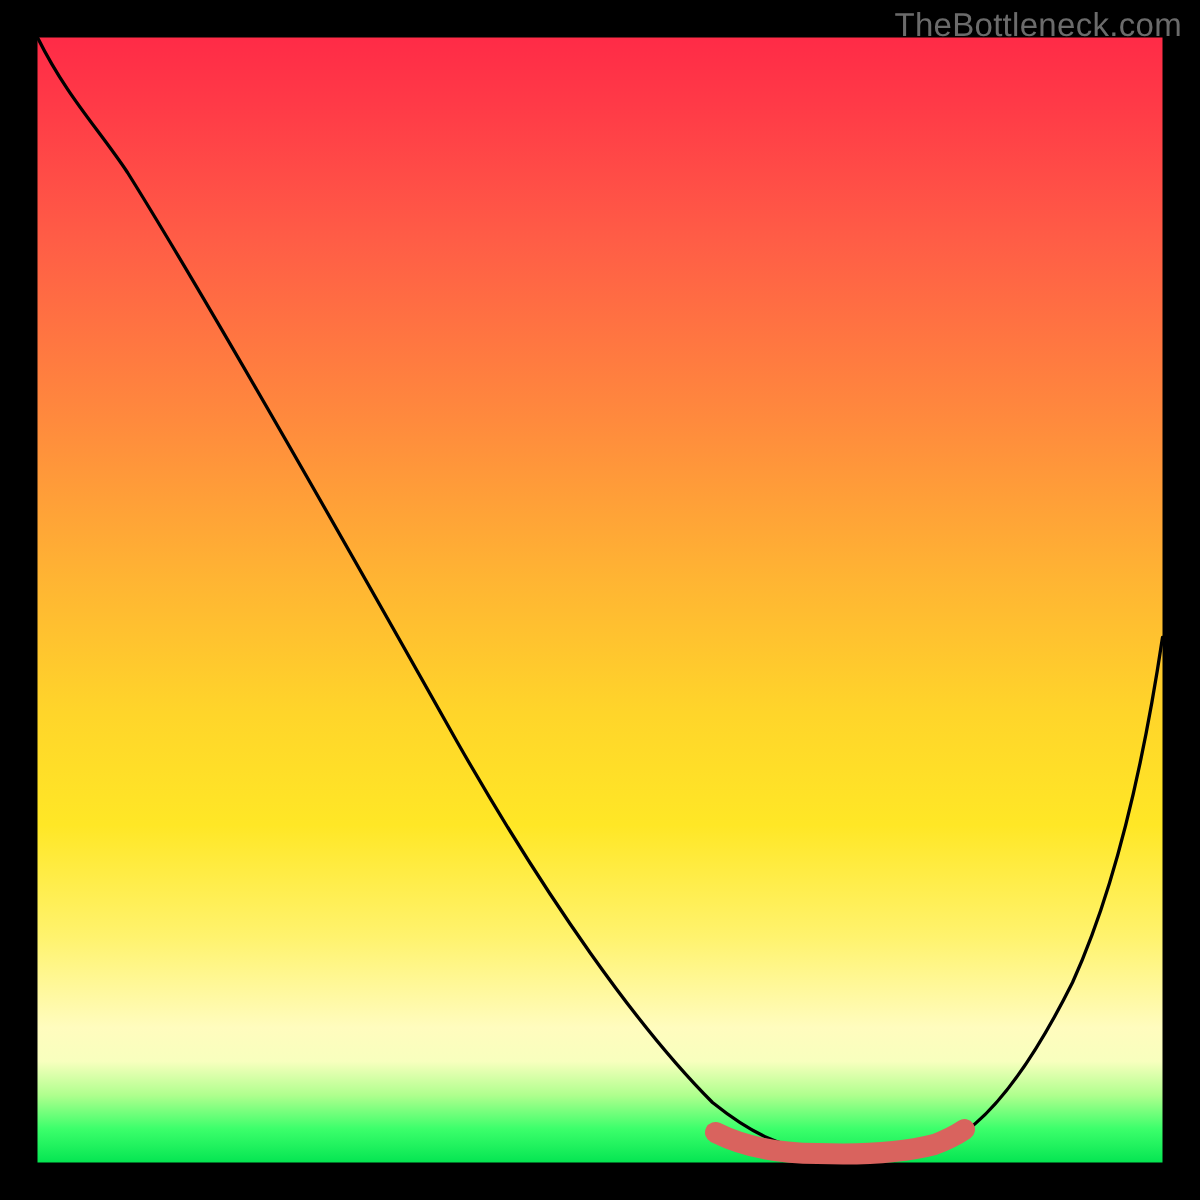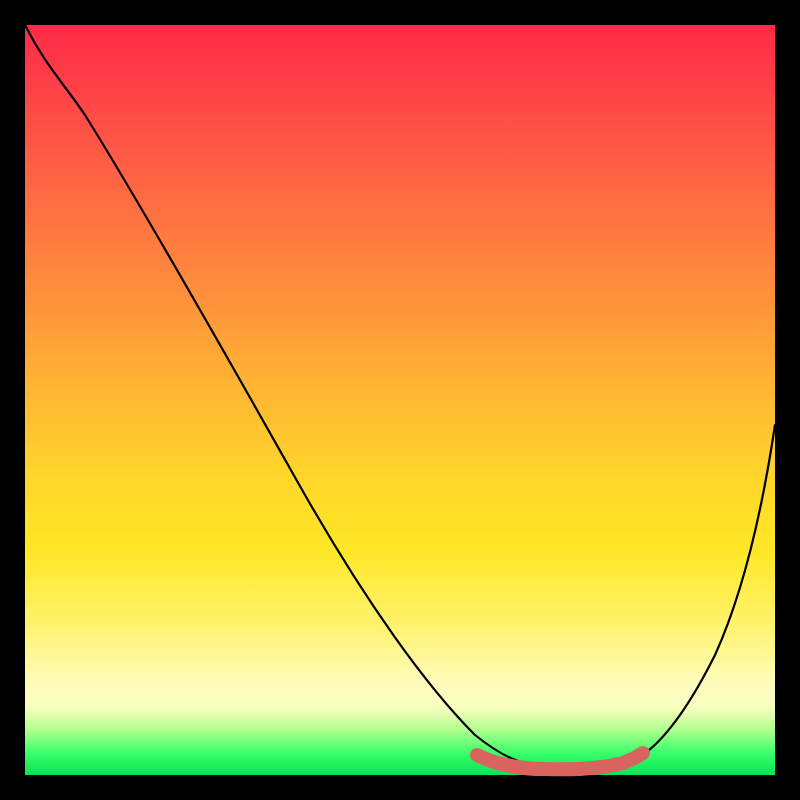--- a/index.html
+++ b/index.html
@@ -74,20 +74,21 @@
     stroke: #d9635e;
     stroke-width: 14;
     stroke-linecap: round;
     stroke-linejoin: round;
   }
 </style>
 </head>
 <body>
 
 <div class="frame">
+  <div class="watermark">TheBottleneck.com</div>
 
   <div class="plot">
     <svg class="curve" viewBox="0 0 750 750" preserveAspectRatio="none">
 
       <path class="curve-path" d="M 0 0
                C 20 40, 40 60, 60 90
                C 110 170, 190 310, 280 470
                C 340 575, 400 660, 450 710
                C 475 730, 495 740, 520 742
                C 548 744, 575 744, 598 740

